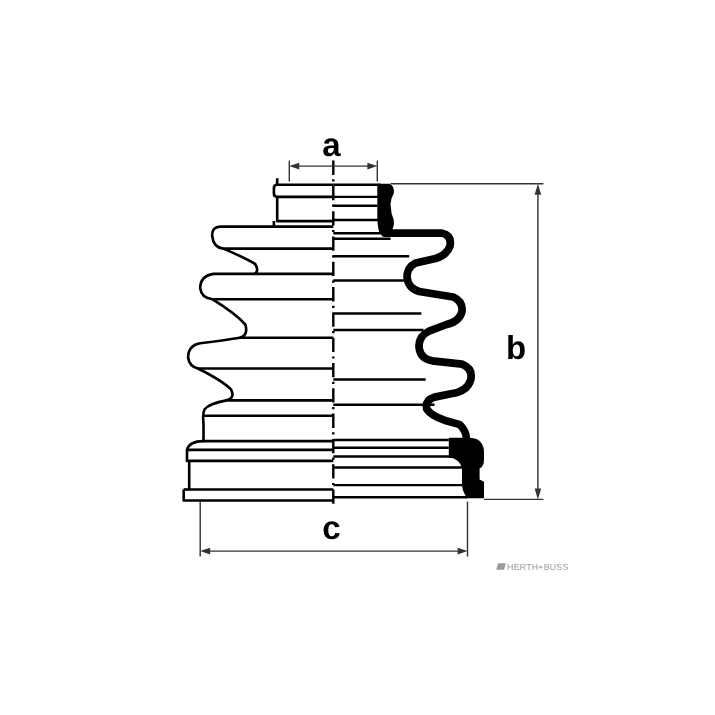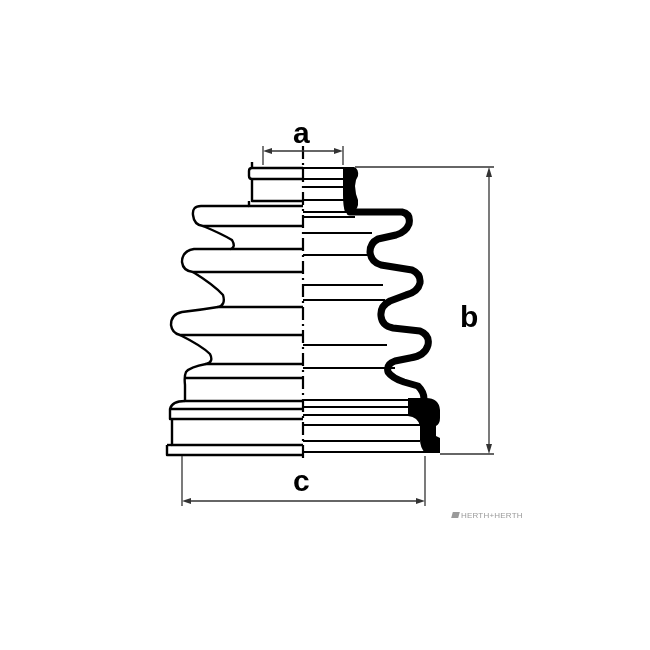--- a/index.html
+++ b/index.html
@@ -119,14 +119,14 @@
     <path d="M182,501 L191,498 L191,504 Z" stroke="none"></path>
     <path d="M425,501 L416,498 L416,504 Z" stroke="none"></path>
   </g>
 </svg>
 
 <div class="dim-label" style="left:293px; top:118px;">a</div>
 <div class="dim-label" style="left:460px; top:302px;">b</div>
 <div class="dim-label" style="left:293px; top:466px;">c</div>
 
 <div class="watermark" style="left:452px; top:511px;">
-  <span class="wm-logo"></span><span>HERTH+HERTH</span>
+  <span class="wm-logo"></span><span>HERTH+BUSS</span>
 </div>
 
 </body></html>

